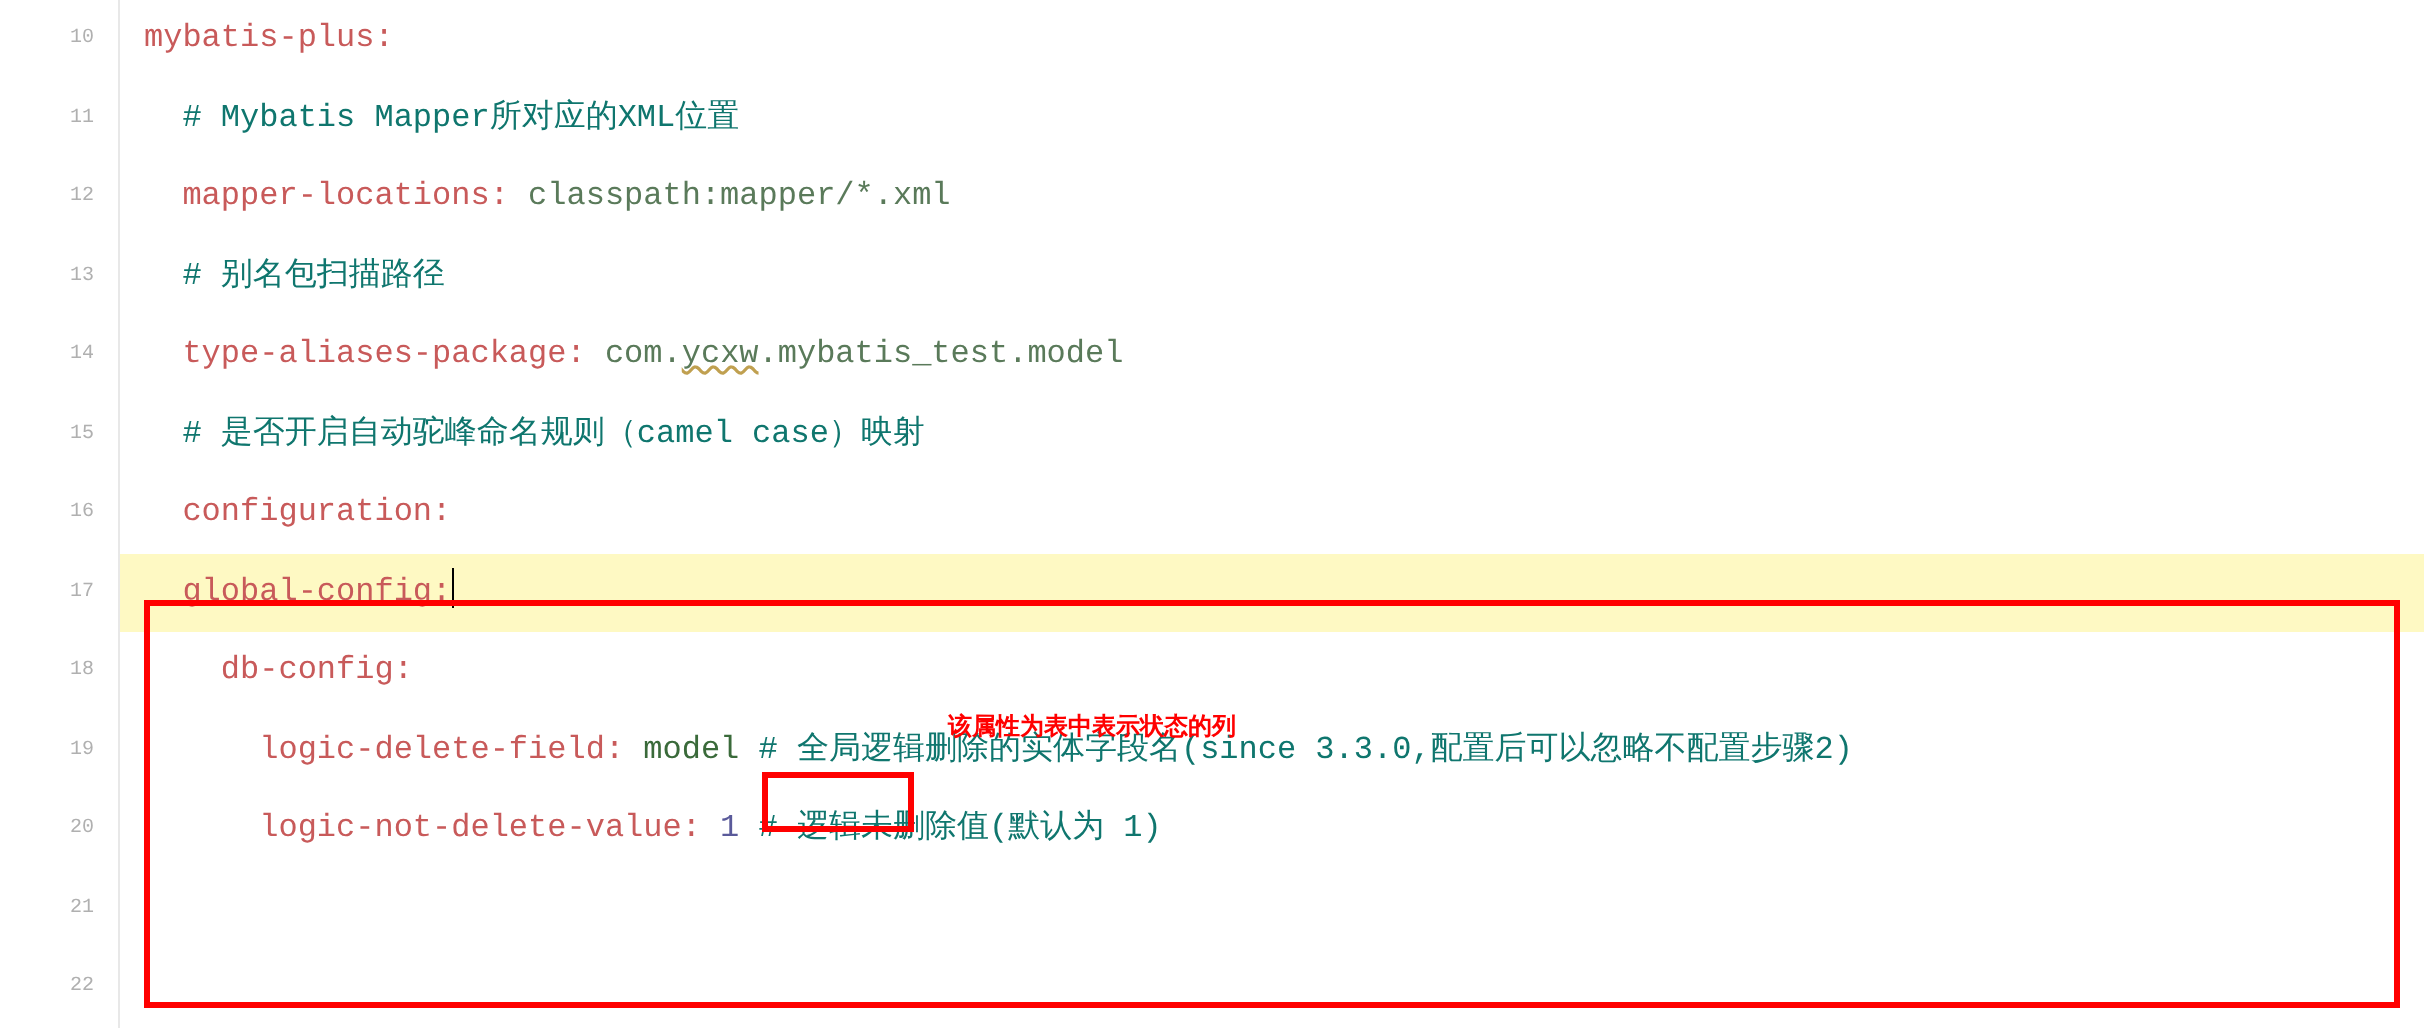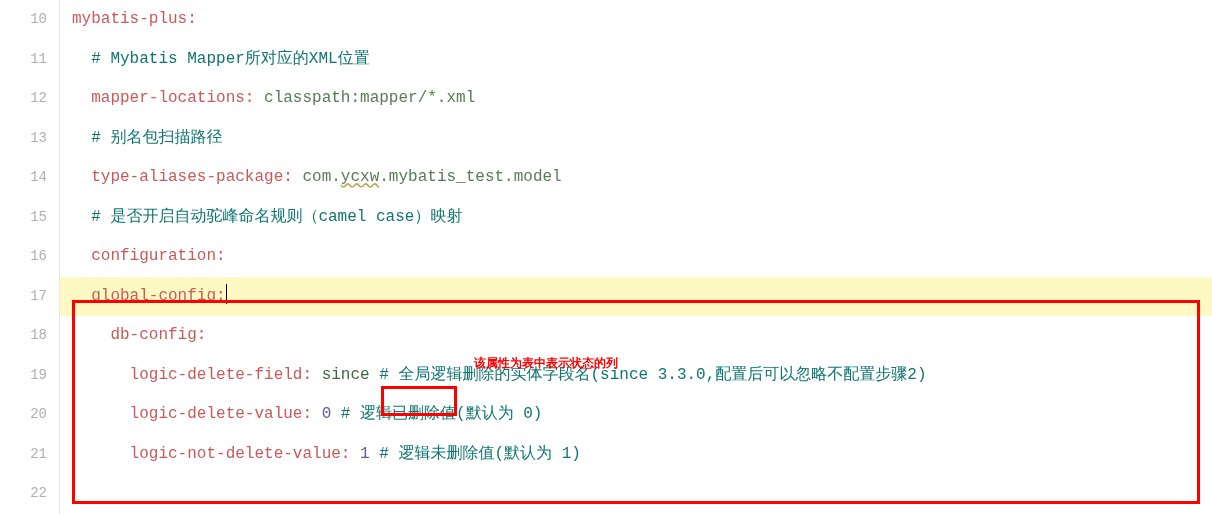--- a/index.html
+++ b/index.html
@@ -25,21 +25,21 @@
       background: #ffffff;
       text-align: right;
       padding-right: 12px;
       color: #b0b0b0;
       border-right: 1px solid #e8e8e8;
       user-select: none;
     }
     .gutter .line-num {
       height: 39.5px;
       line-height: 39.5px;
-      font-size: 14px;
+      font-size: 10px;
     }
     .code-area {
       flex: 1;
       position: relative;
       padding-left: 12px;
     }
     .code-line {
       height: 39.5px;
       line-height: 39.5px;
       white-space: pre;
@@ -135,21 +135,20 @@
   <div class="code-area">
     <div class="code-line"><span class="key">mybatis-plus</span><span class="colon">:</span></div>
     <div class="code-line">  <span class="comment"># Mybatis Mapper所对应的XML位置</span></div>
     <div class="code-line">  <span class="key">mapper-locations</span><span class="colon">:</span><span class="value"> classpath:mapper/*.xml</span></div>
     <div class="code-line">  <span class="comment"># 别名包扫描路径</span></div>
     <div class="code-line">  <span class="key">type-aliases-package</span><span class="colon">:</span><span class="value"><span> com.</span><span class="wavy">ycxw</span><span>.mybatis_test.model</span></span></div>
     <div class="code-line">  <span class="comment"># 是否开启自动驼峰命名规则（camel case）映射</span></div>
     <div class="code-line">  <span class="key">configuration</span><span class="colon">:</span></div>
     <div class="code-line highlight-line">  <span class="key">global-config</span><span class="colon">:</span><span class="cursor-caret"></span></div>
     <div class="code-line">    <span class="key">db-config</span><span class="colon">:</span></div>
-    <div class="code-line">      <span class="key">logic-delete-field</span><span class="colon">:</span><span class="value-status"> since </span><span class="comment"># 全局逻辑删除的实体字段名(since 3.3.0,配置后可以忽略不配置步骤2)</span></div>
-    <div class="code-line">      <span class="key">logic-delete-value</span><span class="colon">:</span><span class="value-num"> 0 </span><span class="comment"># 逻辑已删除值(默认为 0)</span></div>
+    <div class="code-line">      <span class="key">logic-delete-field</span><span class="colon">:</span><span class="value-status"> model </span><span class="comment"># 全局逻辑删除的实体字段名(since 3.3.0,配置后可以忽略不配置步骤2)</span></div>
     <div class="code-line">      <span class="key">logic-not-delete-value</span><span class="colon">:</span><span class="value-num"> 1 </span><span class="comment"># 逻辑未删除值(默认为 1)</span></div>
   </div>
 
   <div class="red-box red-box-main"></div>
   <div class="red-box red-box-status"></div>
   <div class="annotation">该属性为表中表示状态的列</div>
 </div>
 
 </body></html>

